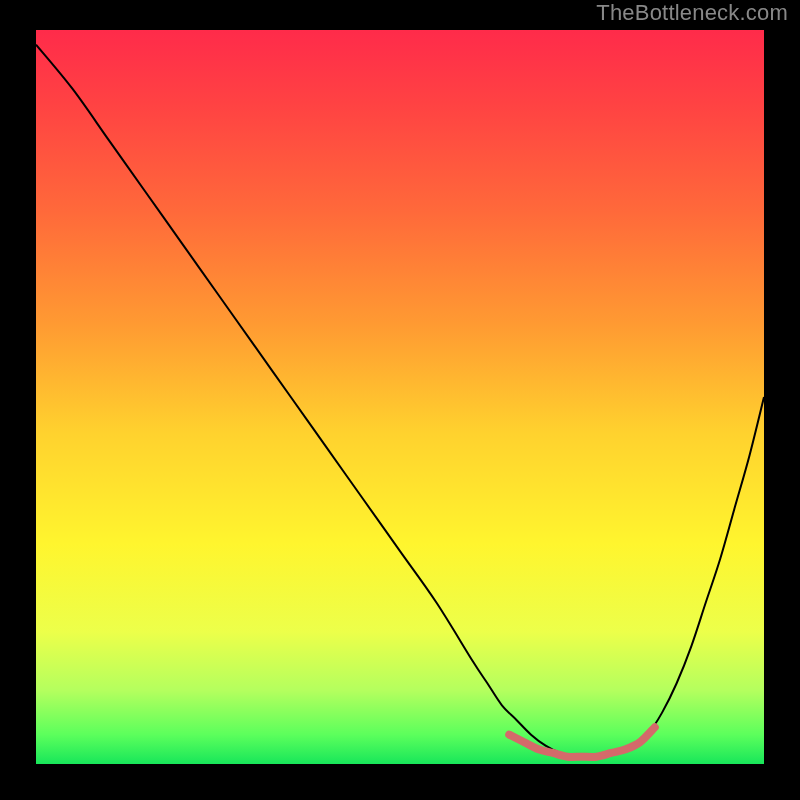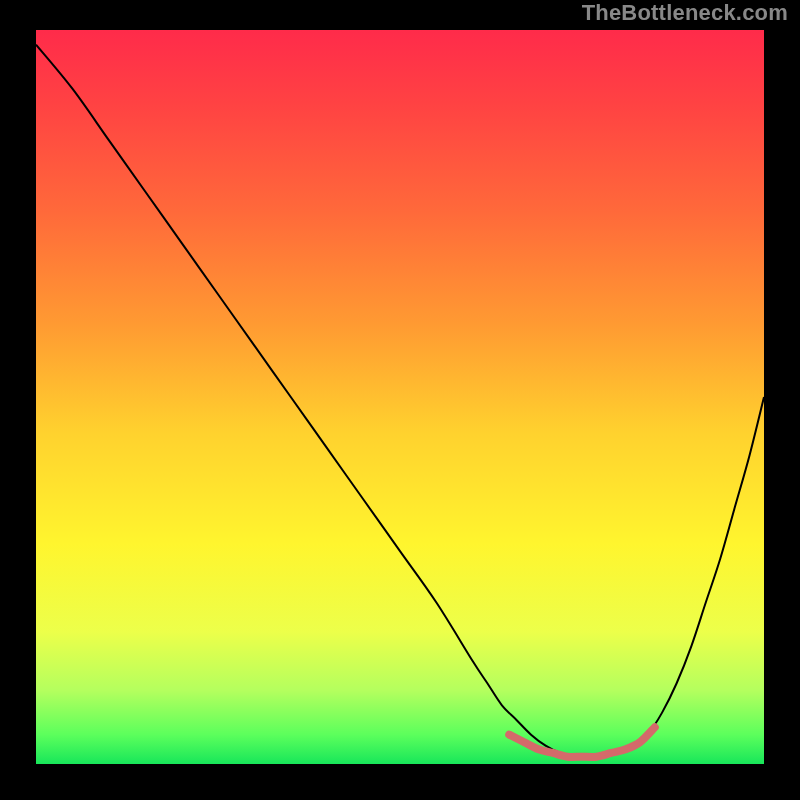--- a/index.html
+++ b/index.html
@@ -15,21 +15,21 @@
     position: relative;
     width: 800px;
     height: 800px;
   }
   .watermark {
     position: absolute;
     top: 0;
     right: 12px;
     color: #888;
     font-size: 22px;
-    font-weight: 700;
+    font-weight: 400;
     letter-spacing: 0.2px;
     z-index: 10;
   }
   .plot-outer {
     position: absolute;
     left: 36px;
     top: 30px;
     width: 728px;
     height: 734px;
     background: #000;

